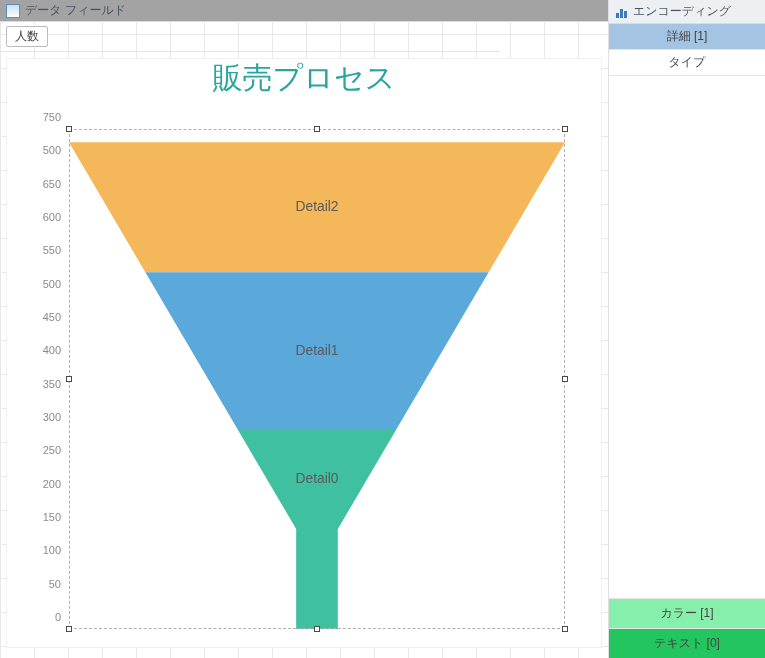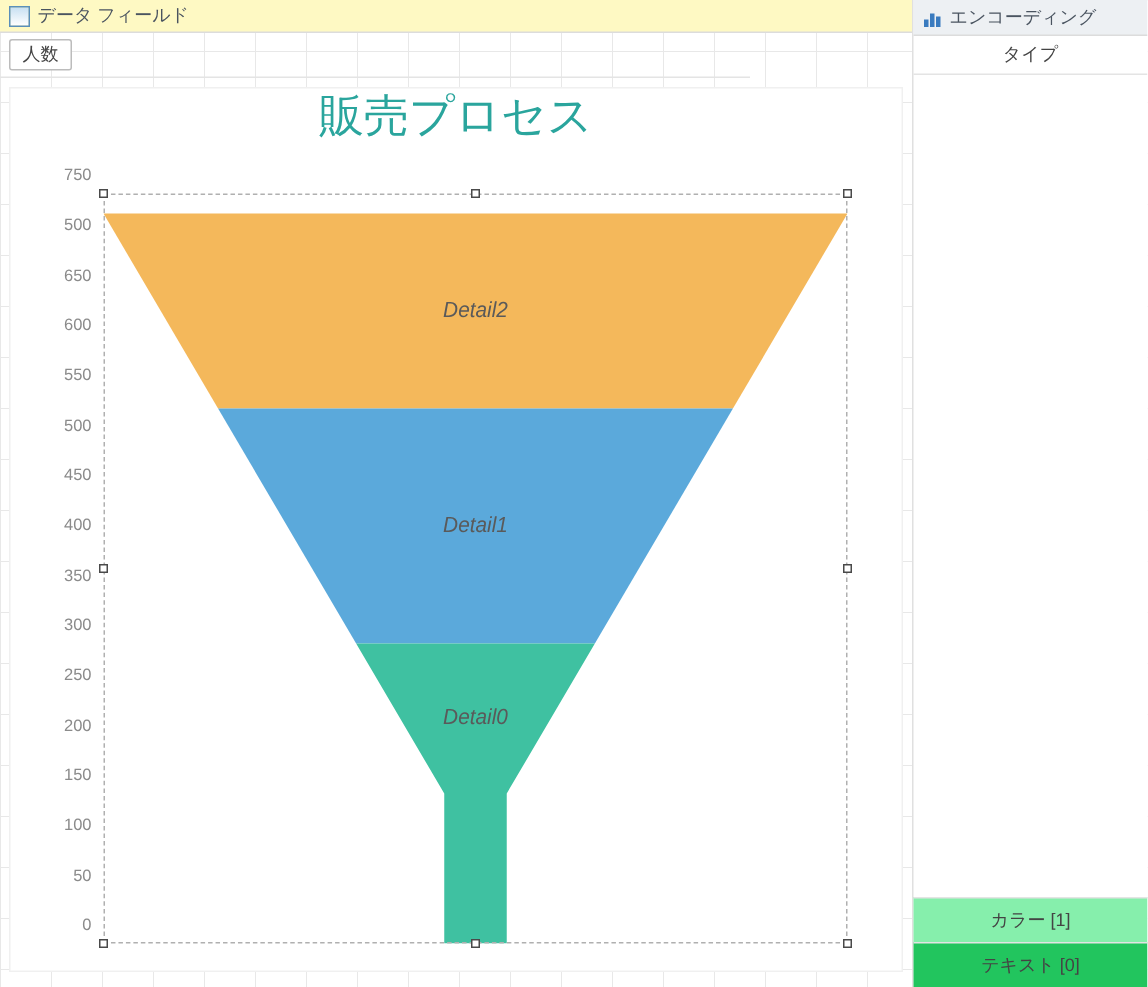--- a/index.html
+++ b/index.html
@@ -15,21 +15,21 @@
   }
   .app {
     display: flex;
     flex-direction: column;
     height: 100%;
     position: relative;
   }
   .top-bar {
     display: flex;
     align-items: center;
-    background: #fef9c3;
+    background: #a3a3a3;
     padding: 2px 6px;
     height: 22px;
     border-bottom: 1px solid #dcdcdc;
     width: 608px;
   }
   .top-bar .fields-icon {
     display: inline-block;
     width: 14px; height: 14px;
     border: 1px solid #5a8fba;
     background: linear-gradient(#c8e0f2, #fff);
@@ -86,21 +86,20 @@
     color: #2aa59d;
     font-weight: 500;
     height: 42px;
     line-height: 42px;
     font-family: Liberation Mono, monospace;
   }
   .plot-area {
     position: absolute;
     left: 62px; right: 36px; top: 70px; bottom: 18px;
     background: #fff;
-    font-style: italic;
   }
   .selection-box {
     position: absolute;
     inset: 0;
     border: 1px dashed #b0b0b0;
   }
   .sel-handle {
     position: absolute;
     width: 6px; height: 6px;
     background: #fff;
@@ -247,19 +246,20 @@
 
     <div class="side-panel">
       <div class="side-header">
         <span class="enc-icon">
           <span style="height:5px"></span>
             <span style="height:9px"></span>
             <span style="height:7px"></span>
         </span>
         <span>エンコーディング</span>
       </div>
+      <div class="section-item selected">詳細 [1]</div>
       <div class="section-item">タイプ</div>
       <div class="side-spacer"></div>
       <div class="bottom-item">カラー [1]</div>
       <div class="bottom-item last">テキスト [0]</div>
     </div>
   </div>
 </div>
 
 </body></html>

